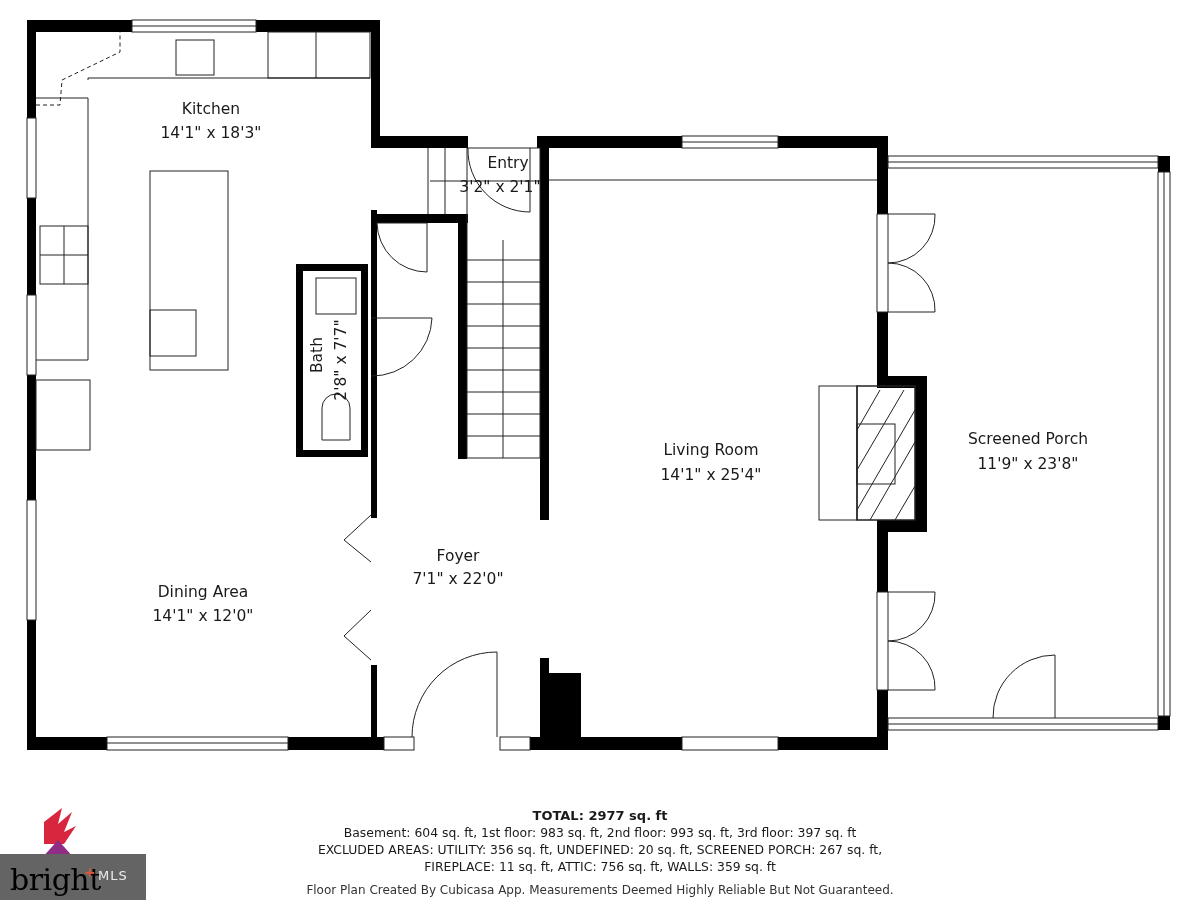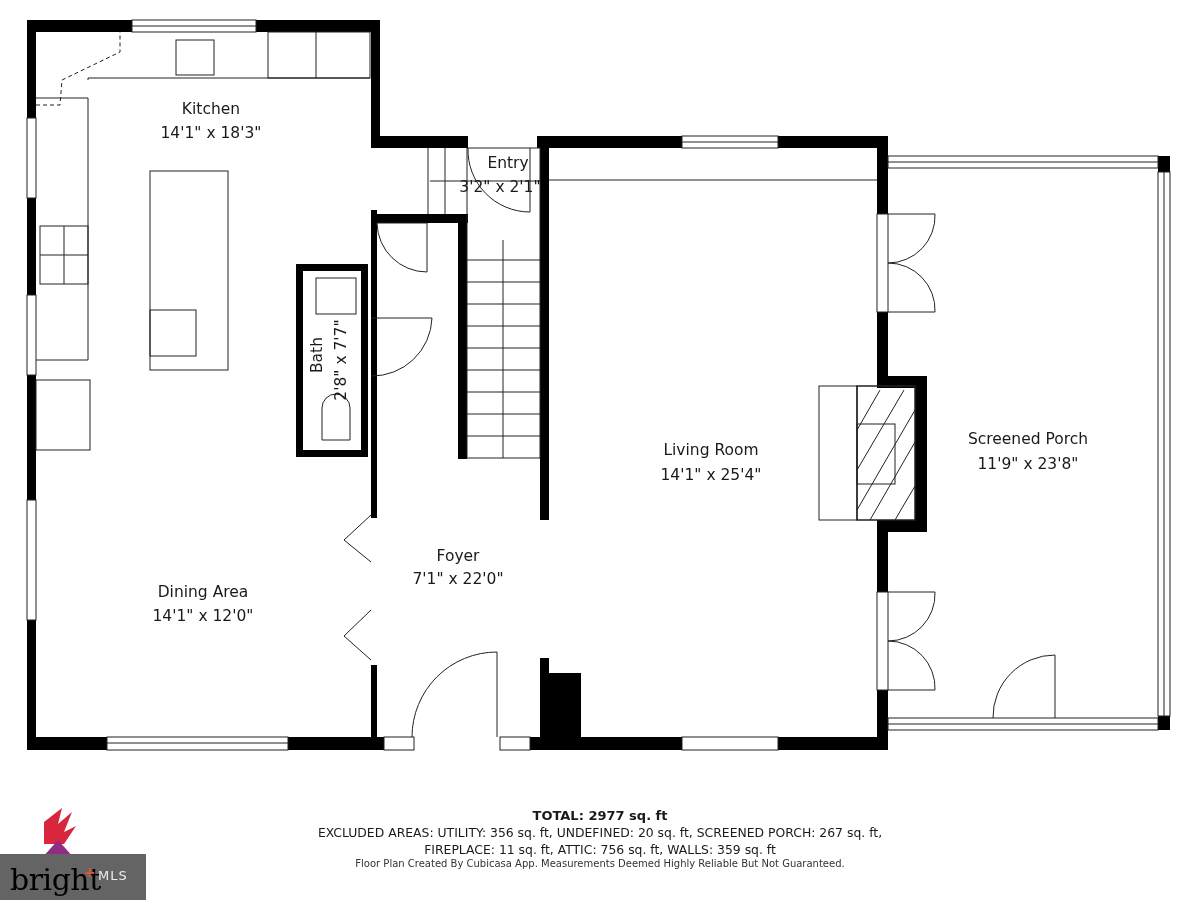--- a/index.html
+++ b/index.html
@@ -2,21 +2,21 @@
 <html><head>
 <meta charset="utf-8">
 <style>
   html, body { margin: 0; padding: 0; background: #ffffff; }
   body { width: 1200px; height: 900px; position: relative; overflow: hidden; font-family: "DejaVu Sans", sans-serif; }
   #plan { position: absolute; left: 0; top: 0; width: 1200px; height: 760px; }
   .room-label { font-family: "DejaVu Sans", sans-serif; font-size: 15.5px; fill: #1a1a1a; text-anchor: middle; }
   .footer { position: absolute; left: 0; top: 807px; width: 1200px; text-align: center; color: #1a1a1a; }
   .total { font-family: "DejaVu Sans", sans-serif; font-weight: bold; font-size: 13px; line-height: 17px; }
   .line { font-family: "DejaVu Sans", sans-serif; font-size: 12.4px; line-height: 17px; }
-  .disclaimer { font-family: "DejaVu Sans", sans-serif; font-size: 10px; margin-top: 0; color: #333; }
+  .disclaimer { font-family: "DejaVu Sans", sans-serif; font-size: 12px; margin-top: 8px; color: #333; }
   .logo { position: absolute; left: 0; top: 802px; width: 146px; height: 98px; }
   .logo-bar { position: absolute; left: 0; top: 52px; width: 146px; height: 46px; background: #646464; }
   .logo-text { position: absolute; left: 10px; top: 4px; font-family: "DejaVu Serif", serif; font-size: 30px; color: #000000; line-height: 44px; letter-spacing: -0.5px; }
   .logo-mls { position: absolute; left: 98px; top: 14px; font-family: "DejaVu Sans", sans-serif; font-size: 13px; color: #ededed; letter-spacing: 1px; }
   .logo-plus { position: absolute; left: 84px; top: 10px; font-size: 14px; color: #e0553a; font-weight: bold; font-family: "DejaVu Sans", sans-serif; }
 </style>
 </head>
 <body>
 
 <svg id="plan" viewBox="0 0 1200 760" xmlns="http://www.w3.org/2000/svg">
@@ -155,20 +155,21 @@
     <text class="room-label" x="1028" y="469">11'9" x 23'8"</text>
     <text class="room-label" x="458" y="561">Foyer</text>
     <text class="room-label" x="458" y="584">7'1" x 22'0"</text>
     <text class="room-label" x="203" y="597">Dining Area</text>
     <text class="room-label" x="203" y="621">14'1" x 12'0"</text>
   </g>
 </svg>
 
 <div class="footer">
   <div class="total">TOTAL: 2977 sq. ft</div>
+  <div class="line">Basement: 604 sq. ft, 1st floor: 983 sq. ft, 2nd floor: 993 sq. ft, 3rd floor: 397 sq. ft</div>
   <div class="line">EXCLUDED AREAS: UTILITY: 356 sq. ft, UNDEFINED: 20 sq. ft, SCREENED PORCH: 267 sq. ft,</div>
   <div class="line">FIREPLACE: 11 sq. ft, ATTIC: 756 sq. ft, WALLS: 359 sq. ft</div>
   <div class="disclaimer">Floor Plan Created By Cubicasa App. Measurements Deemed Highly Reliable But Not Guaranteed.</div>
 </div>
 
 <div class="logo">
   <svg width="146" height="56" viewBox="0 0 146 56" style="position:absolute;left:0;top:0;">
     <path d="M44,20 L62,6 L58,22 L72,10 L64,30 L76,24 L64,42 L44,42 Z" fill="#d7263d"></path>
     <path d="M42,56 L58,38 L74,56 Z" fill="#8e2c86"></path>
   </svg>

